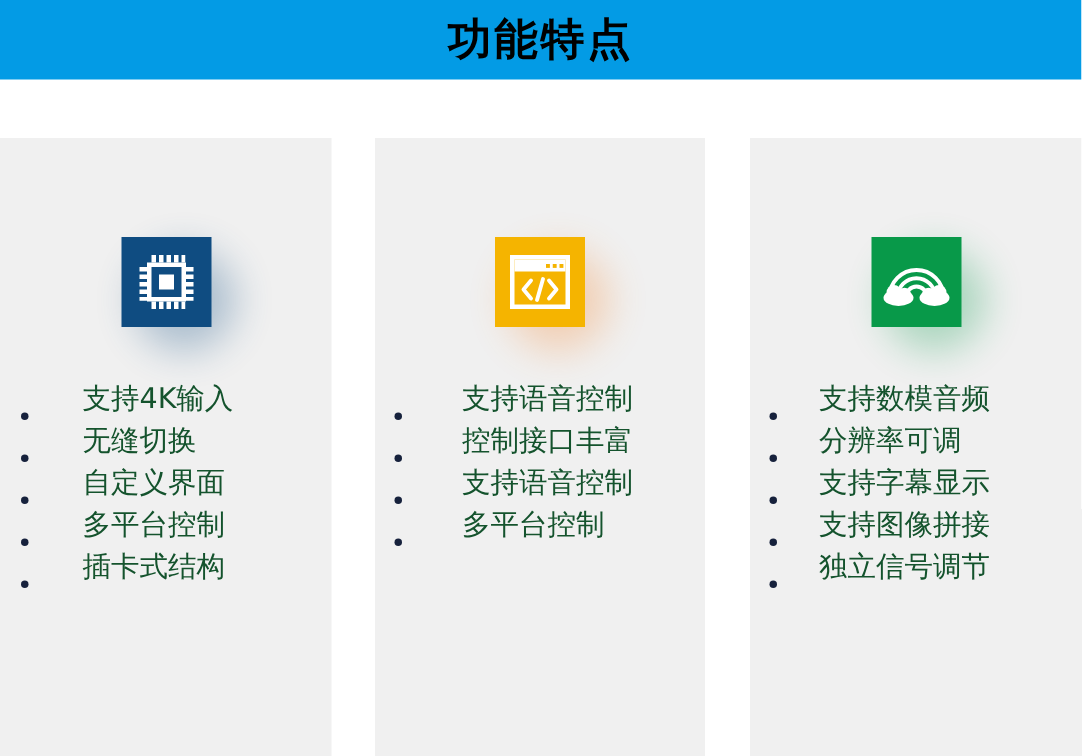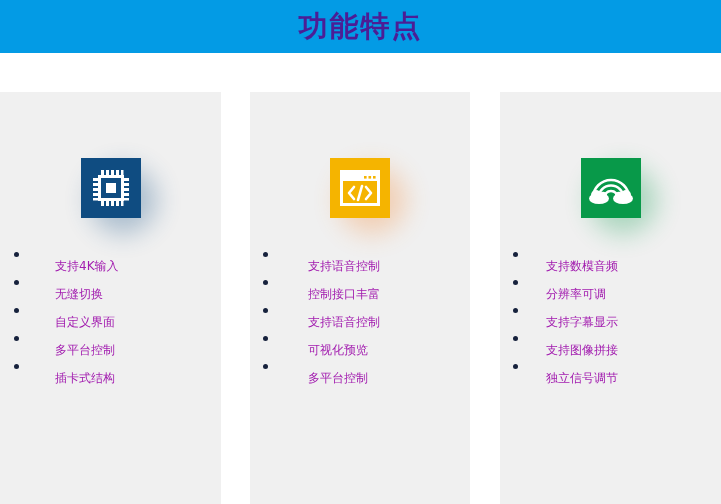--- a/index.html
+++ b/index.html
@@ -10,21 +10,21 @@
     overflow:hidden;
     position:relative;
   }
   
   .header-banner{
     position:absolute;left:0;top:0;width:721px;height:53px;
     background:#039be5;
     display:flex;align-items:center;justify-content:center;
   }
   .header-title{
-    color:#4c1d95;
+    color:#000000;
     font-size:29px;
     font-weight:bold;
     letter-spacing:2px;
     line-height:1;
     margin-top:-1px;
   }
   
   .cards-strip{
     position:absolute;left:0;top:92px;width:721px;height:412px;
   }
@@ -61,23 +61,23 @@
   }
   .icon-tile svg{display:block;}
 
   
   .feature-list{
     position:absolute;top:160px;left:0;width:100%;
     list-style:none;margin:0;padding:0;
   }
   .feature-list li{
     height:28px;
-    display:flex;align-items:flex-start;
-    color:#a21caf;
-    font-size:12px;
+    display:flex;align-items:flex-end;
+    color:#14532d;
+    font-size:19px;
     line-height:28px;
   }
   .bullet-dot{
     flex:0 0 auto;
     width:5px;height:5px;border-radius:50%;
     background:#16213c;
     margin-right:0;
   }
   .item-label{white-space:nowrap;}
 
@@ -196,24 +196,20 @@
       <li>
         <span class="bullet-dot"></span>
         <span class="item-label">控制接口丰富</span>
       </li>
       <li>
         <span class="bullet-dot"></span>
         <span class="item-label">支持语音控制</span>
       </li>
       <li>
         <span class="bullet-dot"></span>
-        <span class="item-label">可视化预览</span>
-      </li>
-      <li>
-        <span class="bullet-dot"></span>
         <span class="item-label">多平台控制</span>
       </li>
     </ul>
   </div>
 
   <div class="feature-card c2">
     <div class="icon-wrap">
       <div class="icon-tile">
         <div class="glow" style="background:#089949;"></div>
         <div class="tile" style="background:#089949;">

